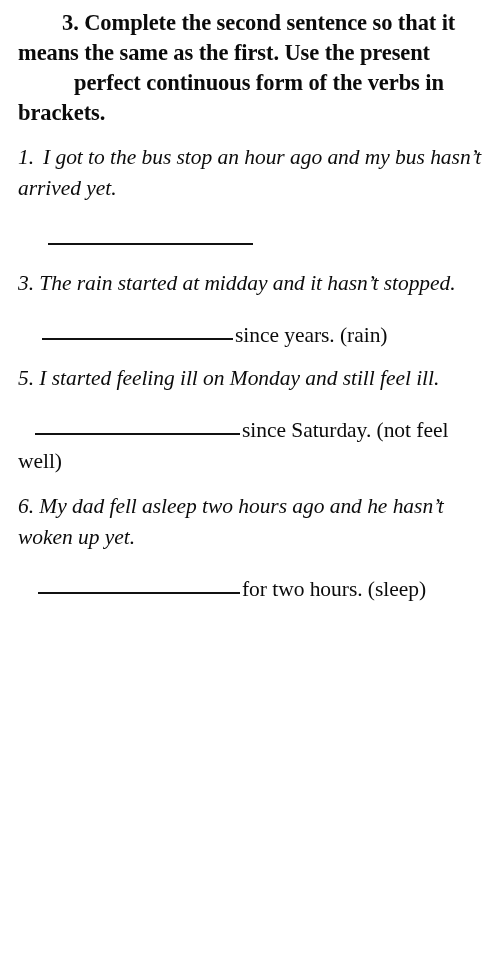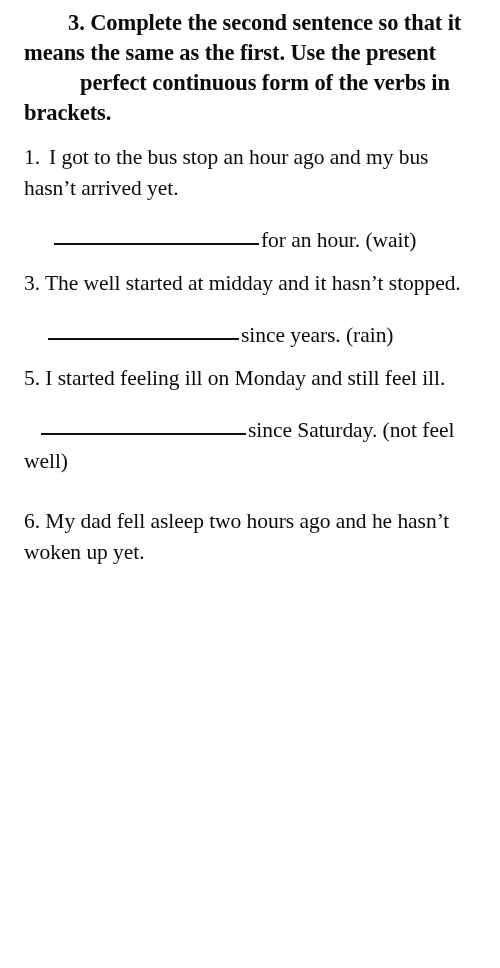--- a/index.html
+++ b/index.html
@@ -12,21 +12,21 @@
     height: 968px;
     overflow: hidden;
     font-family: "Liberation Serif", "DejaVu Serif", serif;
     color: #0b0b0b;
     -webkit-font-smoothing: antialiased;
   }
   .page {
     width: 500px;
     height: 968px;
     box-sizing: border-box;
-    padding: 8px 18px 0 24px;
+    padding: 8px 18px 0 18px;
     background: #ffffff;
   }
 
   .heading {
     font-size: 22.5px;
     font-weight: bold;
     line-height: 30px;
     text-align: left;
     margin: 0 0 14px 0;
     letter-spacing: -0.1px;
@@ -42,20 +42,21 @@
 
   .qitem {
     font-size: 21.5px;
     line-height: 31px;
     margin: 0 0 8px 0;
     letter-spacing: -0.05px;
   }
   .qitem .prompt {
     display: block;
     margin-bottom: 4px;
+    font-style: italic;
   }
   .qitem .numgap {
     display: inline-block;
     width: 9px;
   }
   .answer {
     display: block;
     margin-bottom: 0;
   }
   .answer .lead {
@@ -73,52 +74,53 @@
   .q1 { margin-top: 14px; }
   .q1 .answer { margin-top: 19px; }
   .q2 { margin-top: 12px; }
   .q2 .answer { margin-top: 19px; }
   .q3 { margin-top: 12px; }
   .q3 .answer { margin-top: 19px; }
   .q4 { margin-top: 12px; }
   .q4 .answer { margin-top: 19px; }
   .q5 { margin-top: 12px; }
   .q5 .answer { margin-top: 19px; }
-  .q6 { margin-top: 29px; }
+  .q6 { margin-top: 14px; }
   .q6 .answer { margin-top: 19px; }
 </style>
 </head>
 <body>
 
 <div class="page">
 
   <p class="heading">
     <span class="indent"></span><span>3. Complete the second sentence so that it means the same as the first. Use the</span>
     <span>present</span><span class="wordgap"></span><span>perfect continuous form of the verbs in brackets.</span>
   </p>
 
   <div class="qitem q1">
     <span class="prompt"><span>1.</span><span class="numgap"></span><span>I got to the bus stop an hour ago and my bus hasn’t arrived yet.</span></span>
-    <span class="answer"><span class="lead" style="width:30px"></span><span class="blank" style="width:205px"></span><span>for an hour. (wait)</span></span>
+    <span class="answer"><span class="lead" style="width:30px"></span><span class="blank" style="width:205px"></span></span>
   </div>
 
   <div class="qitem q2">
   </div>
 
   <div class="qitem q3">
     <span class="prompt"><span>3.</span>
-      <span>The well started at midday and it hasn’t stopped.</span></span>
+      <span>The rain started at midday and it hasn’t stopped.</span></span>
     <span class="answer"><span class="lead" style="width:24px"></span><span class="blank" style="width:191px"></span><span>since years. (rain)</span></span>
   </div>
 
 
   <div class="qitem q5">
     <span class="prompt"><span>5.</span>
       <span>I started feeling ill on Monday and still feel ill.</span></span>
     <span class="answer"><span class="lead" style="width:17px"></span><span class="blank" style="width:205px"></span><span>since Saturday. (not feel well)</span></span>
   </div>
 
   <div class="qitem q6">
     <span class="prompt"><span>6.</span>
       <span>My dad fell asleep two hours ago and he hasn’t woken up yet.</span></span>
+    <span class="answer"><span class="lead" style="width:20px"></span><span class="blank" style="width:202px"></span><span>for two hours. (sleep)</span></span>
   </div>
 
 </div>
 
 </body></html>

